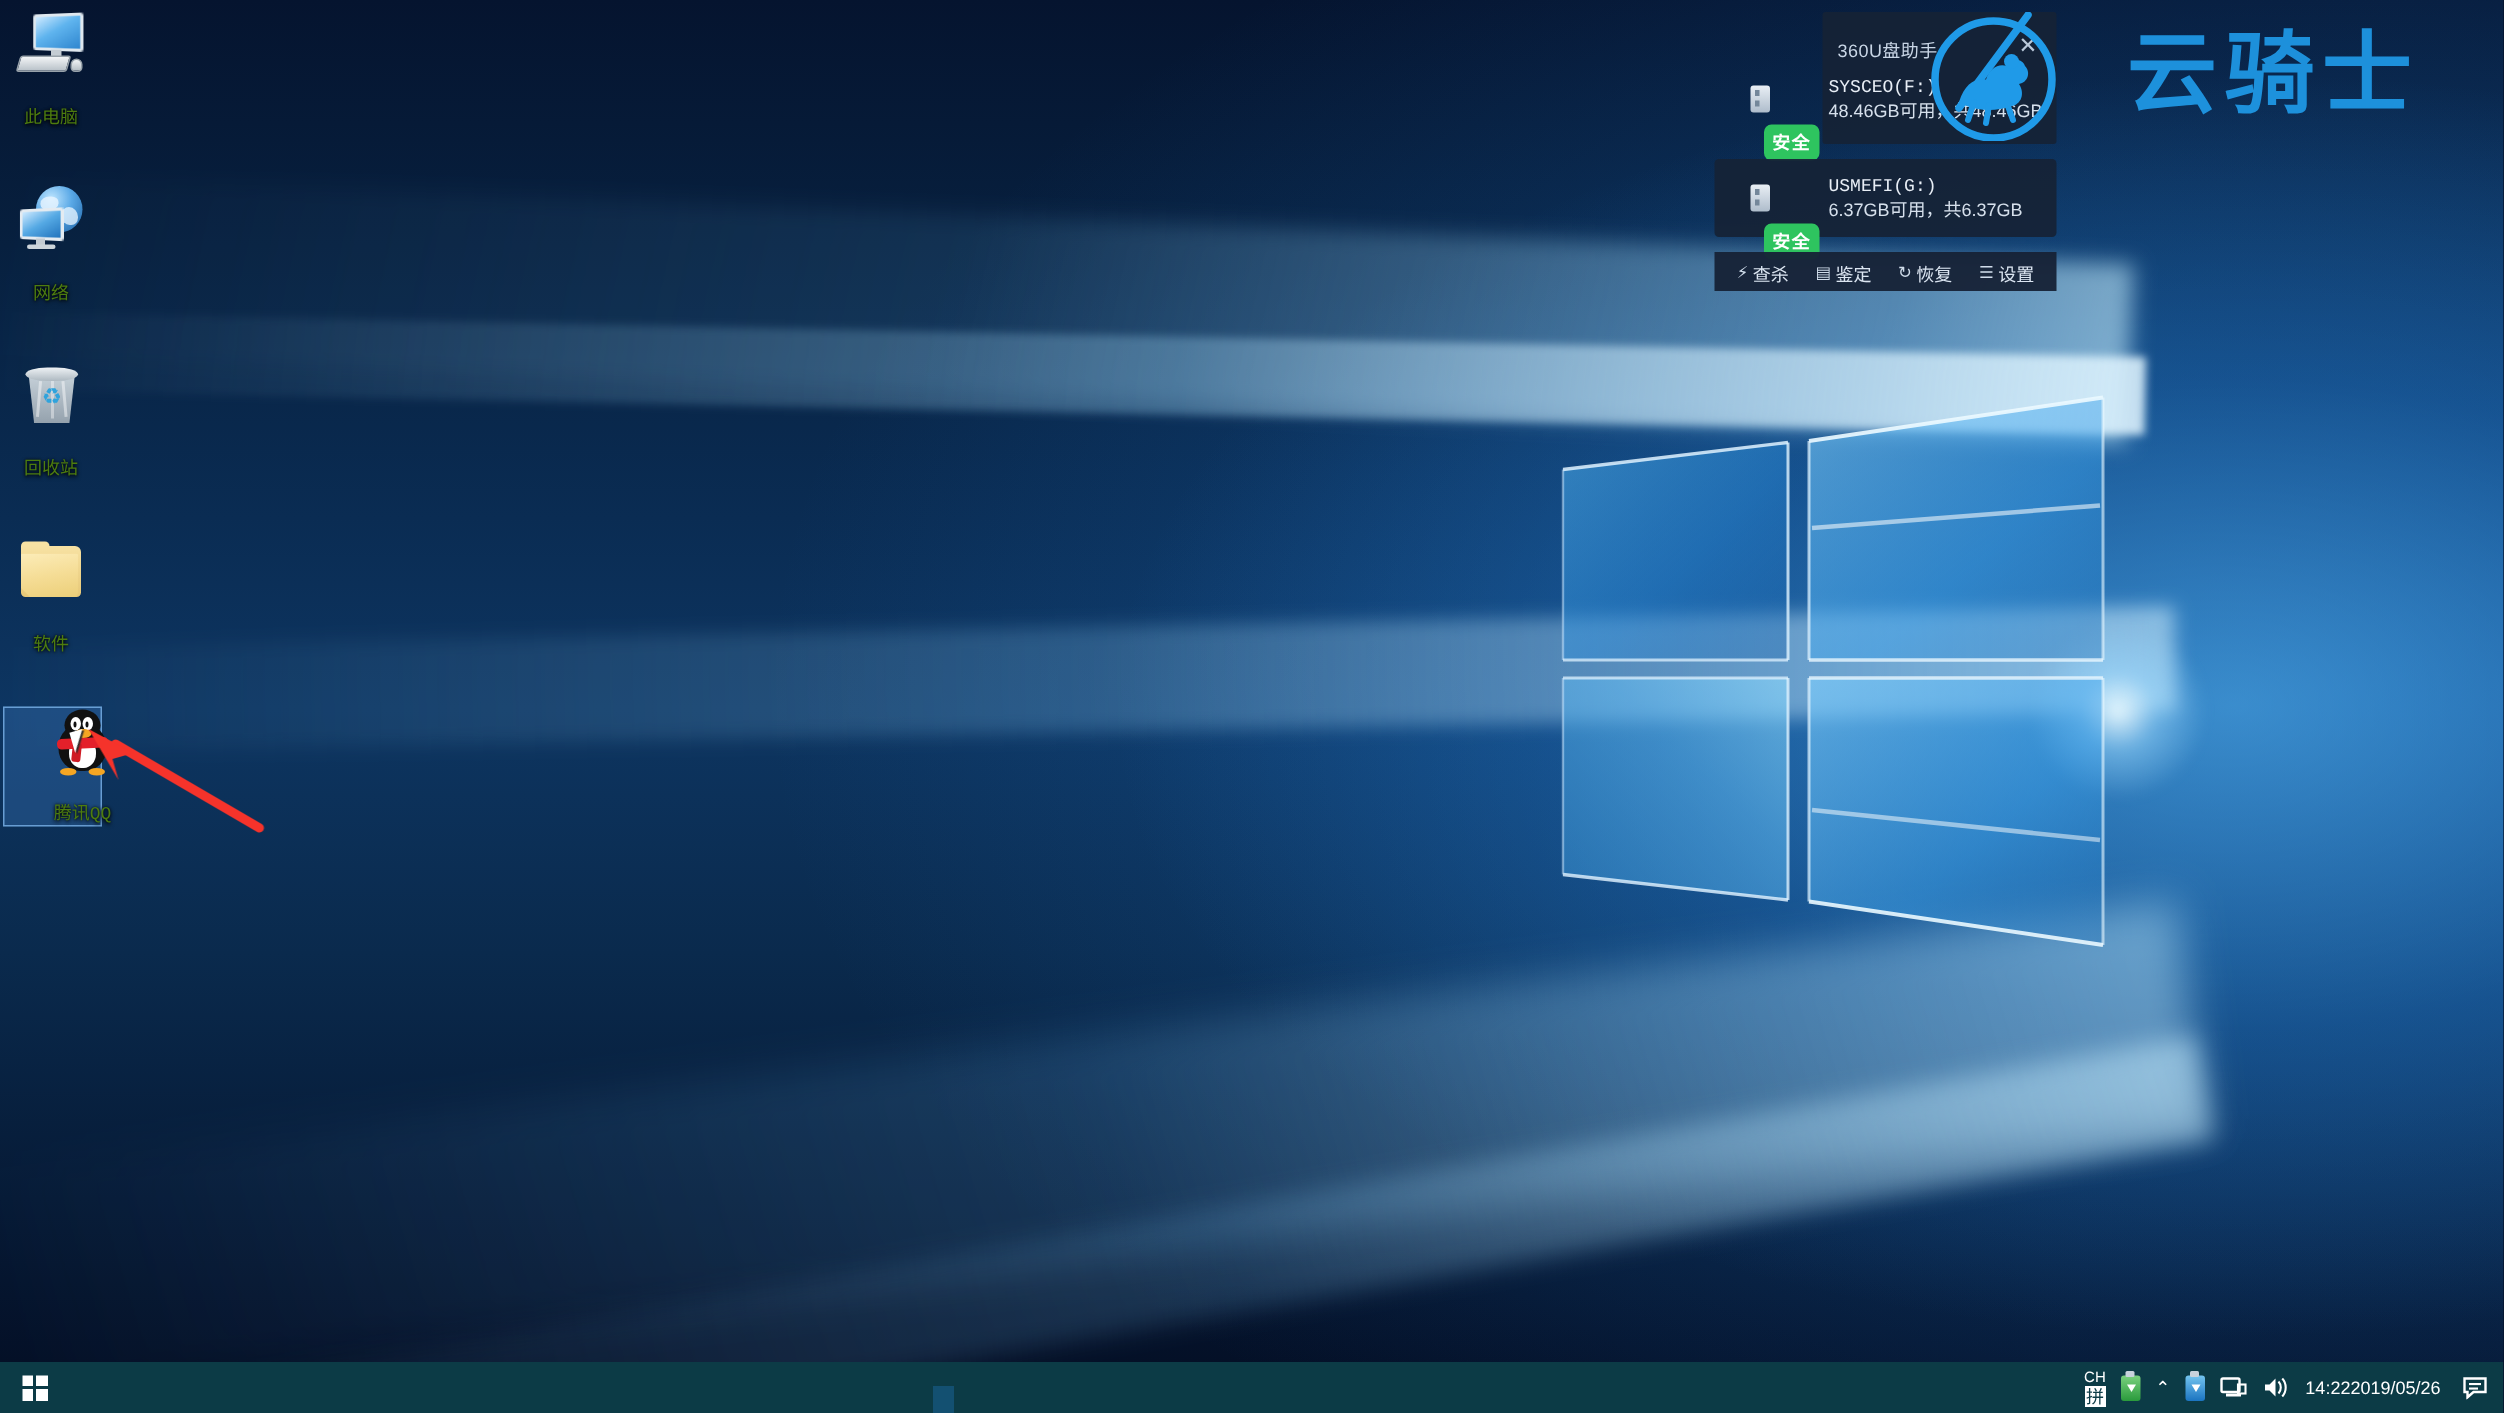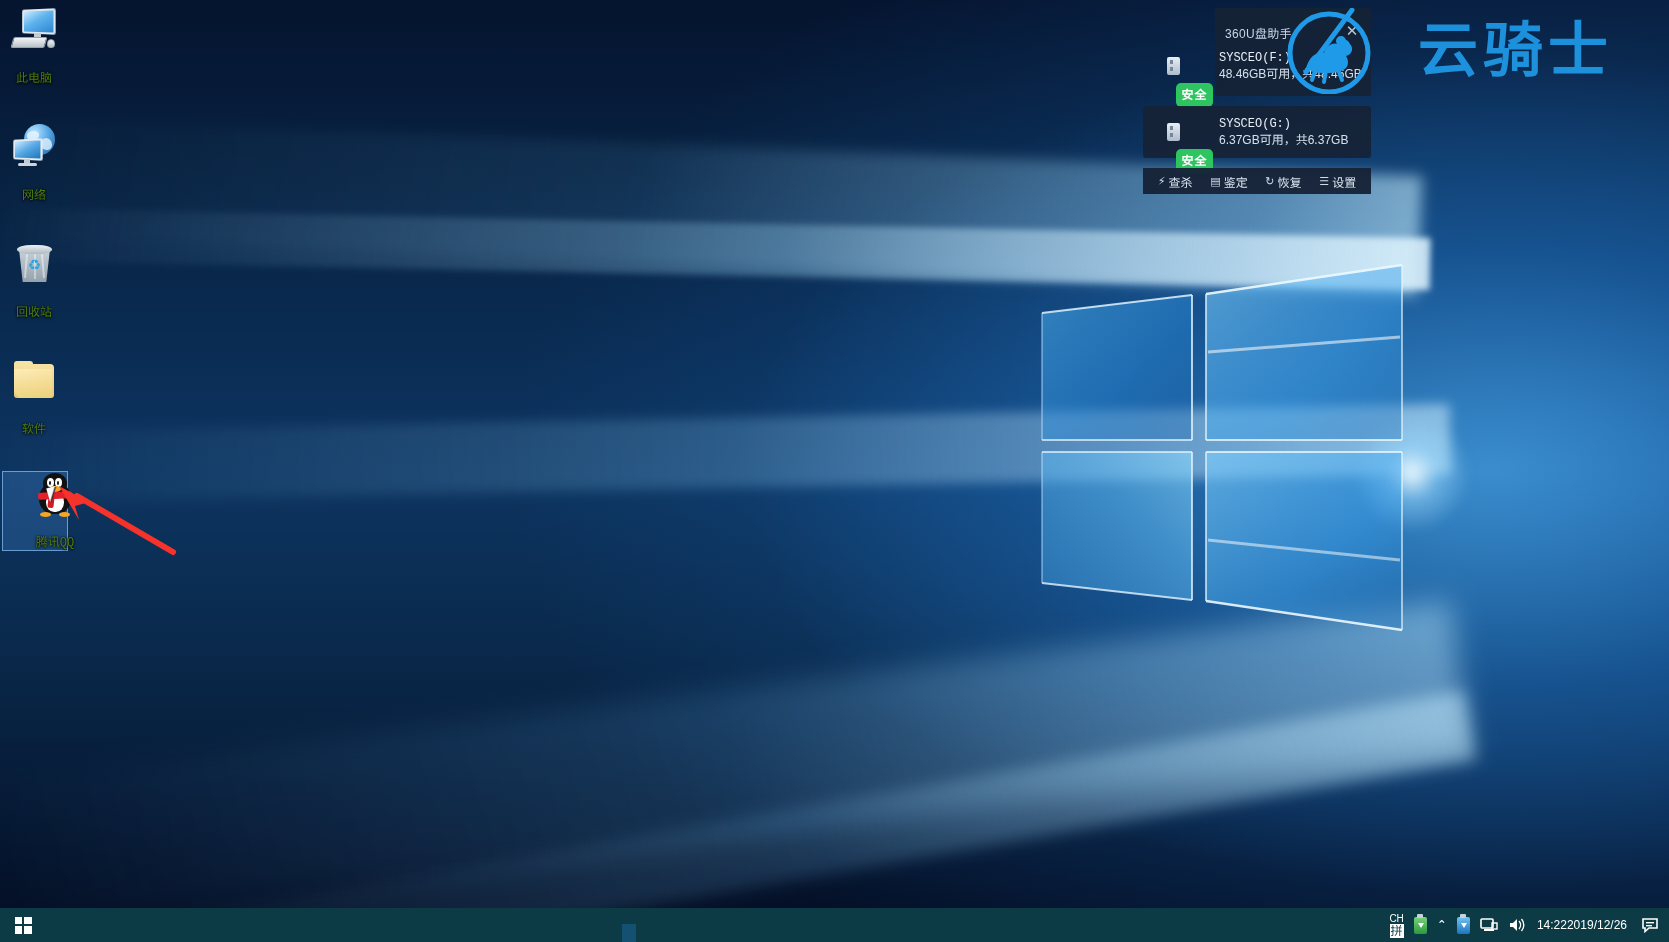--- a/index.html
+++ b/index.html
@@ -374,21 +374,21 @@
       <div class="dev-cap">48.46GB可用，共48.46GB</div>
     </div>
   </div>
 
   <div class="dev-row r2">
     <div class="dev-ico">
       <div class="usb-stick"></div>
       <div class="safe-pill">安全</div>
     </div>
     <div class="dev-txt">
-      <div class="dev-name">SYSCEO(G:)</div>
+      <div class="dev-name">USMEFI(G:)</div>
       <div class="dev-cap">6.37GB可用，共6.37GB</div>
     </div>
   </div>
 
   <div class="panel-bar">
     <div class="bar-btn">
       <span class="gi">⚡</span>
       <span>查杀</span>
     </div>
     <div class="bar-btn">
@@ -460,21 +460,21 @@
     </div>
     <div class="tray-item">
       <svg width="18" height="16">
         <polygon points="2,6 5,6 9,2 9,14 5,10 2,10" fill="#fff"></polygon>
         <path d="M11 4 A6 6 0 0 1 11 12" fill="none" stroke="#fff" stroke-width="1.4"></path>
         <path d="M13.5 2 A9 9 0 0 1 13.5 14" fill="none" stroke="#fff" stroke-width="1.4"></path>
       </svg>
     </div>
     <div class="clock">
       <span>14:22</span>
-      <span>2019/12/26</span>
+      <span>2019/05/26</span>
     </div>
     <div class="notif">
       <svg width="18" height="16">
         <path d="M2 2 H16 V11 H8 L4 14.5 V11 H2 Z" fill="none" stroke="#fff" stroke-width="1.6"></path>
         <rect x="5" y="5" width="8" height="1.4" fill="#fff"></rect>
         <rect x="5" y="8" width="6" height="1.4" fill="#fff"></rect>
       </svg>
     </div>
   </div>
 </div>

